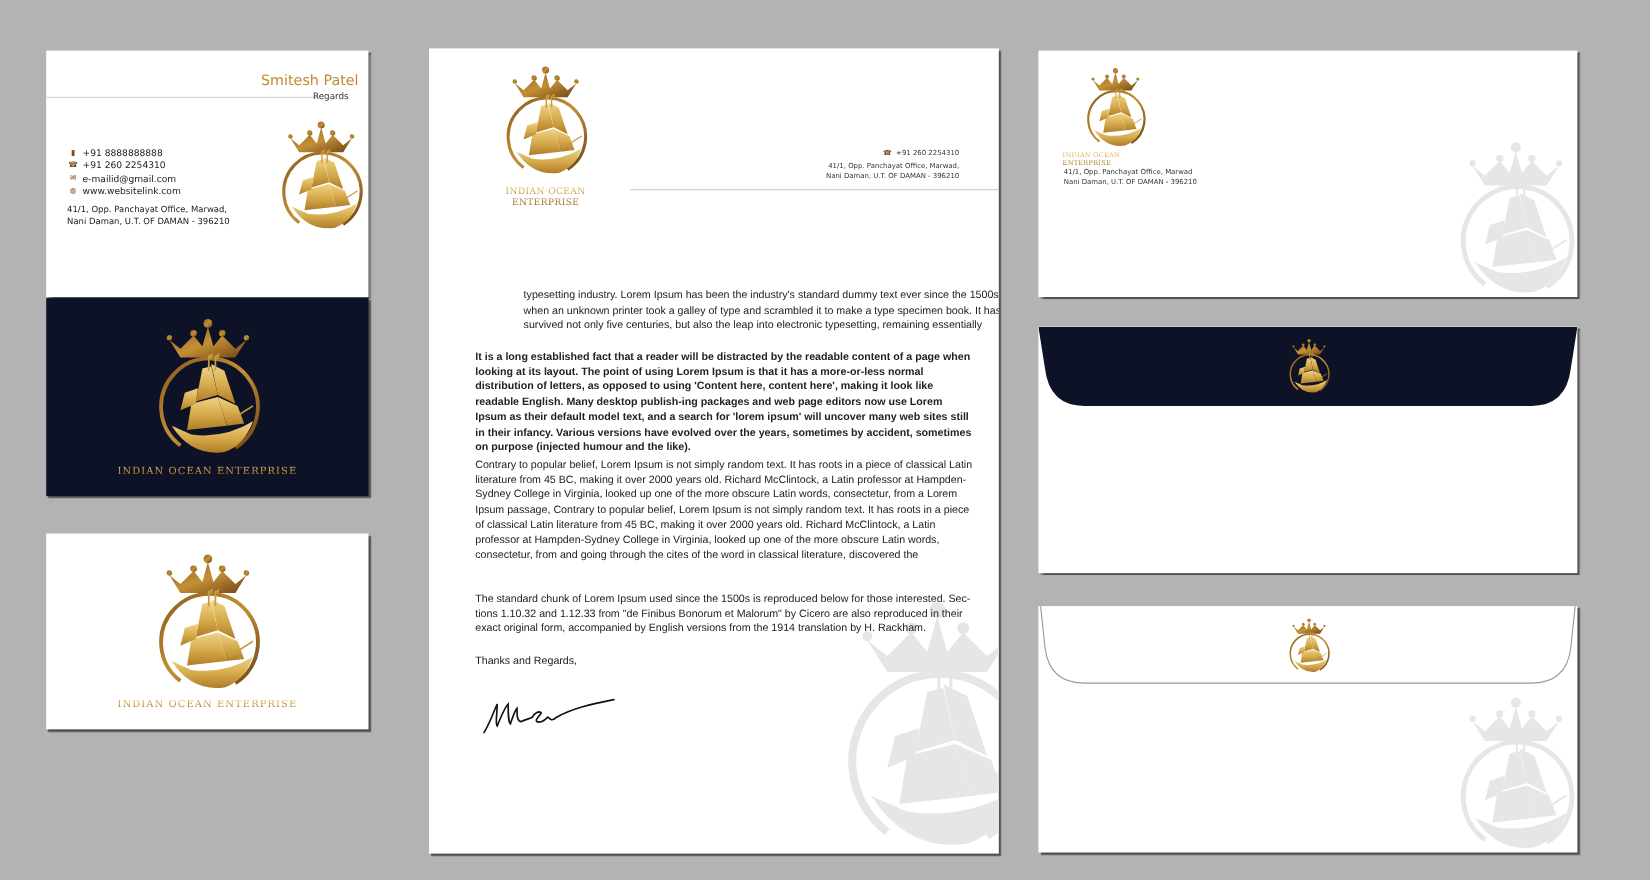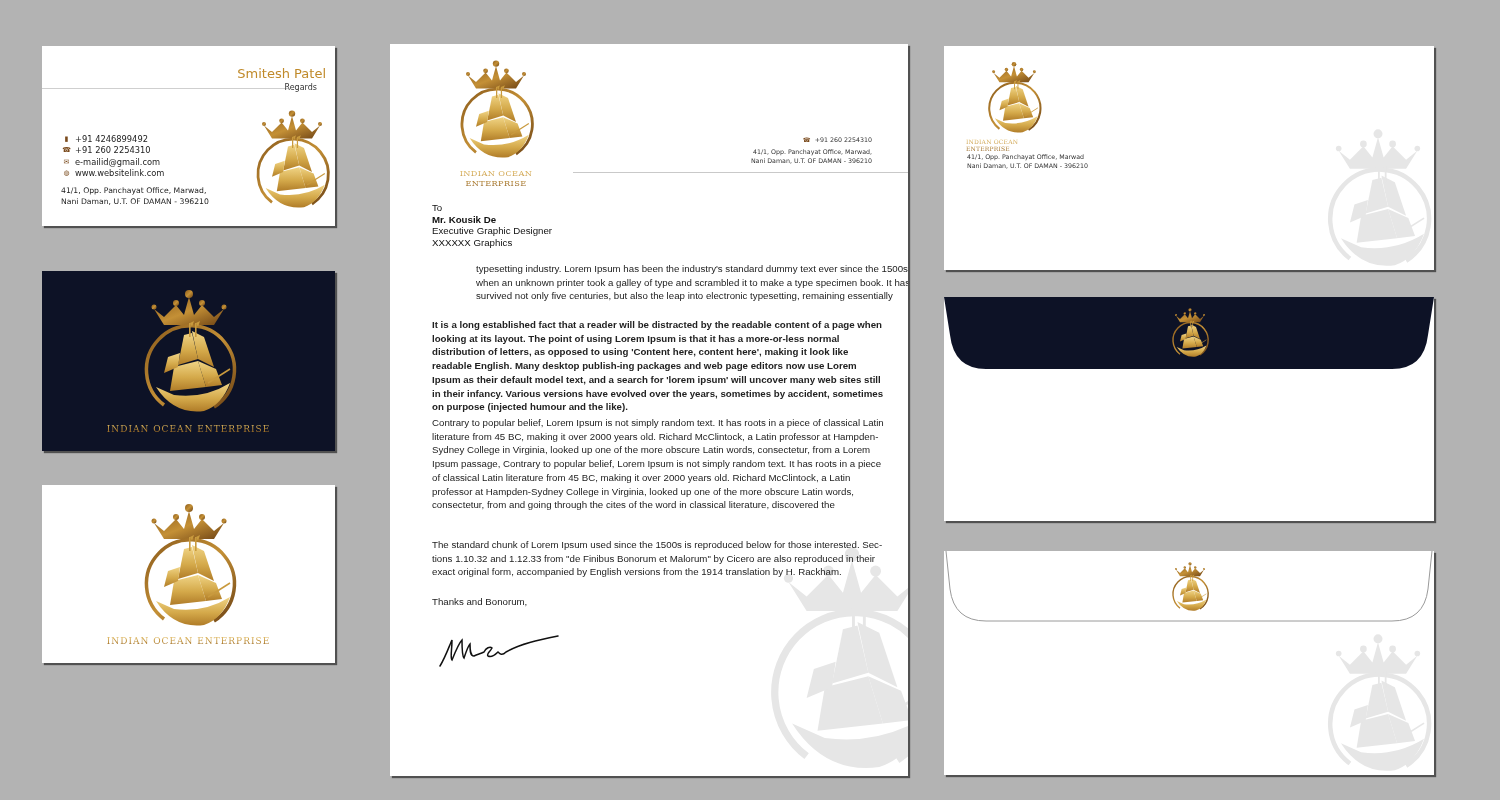--- a/index.html
+++ b/index.html
@@ -14,21 +14,21 @@
     background: #ffffff;
     box-shadow: 2px 2px 1px rgba(0,0,0,0.55);
     overflow: hidden;
   }
   .dark { background: #0d1226; }
 
   
   .logo svg { display: block; }
 
   
-  #card-front { left: 42px; top: 46px; width: 293px; height: 180px; }
+  #card-front { left: 42px; top: 46px; width: 293px; height: 224px; }
   #card-front .name {
     position: absolute; right: 9px; top: 20px;
     color: #c08a2a; font-size: 13px; font-family: "DejaVu Sans", sans-serif;
   }
   #card-front .rule {
     position: absolute; left: 0; top: 42px; width: 246px; height: 1px; background: #cfcfcf;
   }
   #card-front .title {
     position: absolute; right: 18px; top: 37px; font-size: 8px; color: #333;
     font-family: "DejaVu Sans", sans-serif;
@@ -174,21 +174,21 @@
   </defs>
 </svg>
 
 <div class="panel" id="card-front">
   <div class="name">Smitesh Patel</div>
   <div class="rule"></div>
   <div class="title">Regards</div>
   <div class="contacts">
     <div class="contact-row">
       <span class="ico">▮</span>
-      <span>+91 4246899492</span>
+      <span>+91 8888888888</span>
     </div>
     <div class="contact-row">
       <span class="ico">☎</span>
       <span>+91 260 2254310</span>
     </div>
     <div class="contact-row">
       <span class="ico">✉</span>
       <span>e-mailid@gmail.com</span>
     </div>
     <div class="contact-row">
@@ -240,32 +240,26 @@
   <div class="hdr-contact">
     <div class="phone-row">
       <span class="phone-ico">☎</span>
       <span>+91 260 2254310</span>
     </div>
     <div>41/1, Opp. Panchayat Office, Marwad,</div>
     <div>Nani Daman, U.T. OF DAMAN - 396210</div>
   </div>
   <div class="hdr-rule"></div>
 
-  <div class="to-block">
-    <div>To</div>
-    <div class="bold">Mr. Kousik De</div>
-    <div>Executive Graphic Designer</div>
-    <div>XXXXXX Graphics</div>
-  </div>
 
   <p class="para p1"> typesetting industry. Lorem Ipsum has been the industry's standard dummy text ever since the 1500s, when an unknown printer took a galley of type and scrambled it to make a type specimen book. It has survived not only five centuries, but also the leap into electronic typesetting, remaining essentially</p>
   <p class="para p2">It is a long established fact that a reader will be distracted by the readable content of a page when looking at its layout. The point of using Lorem Ipsum is that it has a more-or-less normal distribution of letters, as opposed to using 'Content here, content here', making it look like readable English. Many desktop publish-ing packages and web page editors now use Lorem Ipsum as their default model text, and a search for 'lorem ipsum' will uncover many web sites still in their infancy. Various versions have evolved over the years, sometimes by accident, sometimes on purpose (injected humour and the like).</p>
   <p class="para p3">Contrary to popular belief, Lorem Ipsum is not simply random text. It has roots in a piece of classical Latin literature from 45 BC, making it over 2000 years old. Richard McClintock, a Latin professor at Hampden-Sydney College in Virginia, looked up one of the more obscure Latin words, consectetur, from a Lorem Ipsum passage, Contrary to popular belief, Lorem Ipsum is not simply random text. It has roots in a piece of classical Latin literature from 45 BC, making it over 2000 years old. Richard McClintock, a Latin professor at Hampden-Sydney College in Virginia, looked up one of the more obscure Latin words, consectetur, from and going through the cites of the word in classical literature, discovered the</p>
   <p class="para p4">The standard chunk of Lorem Ipsum used since the 1500s is reproduced below for those interested. Sec-tions 1.10.32 and 1.12.33 from "de Finibus Bonorum et Malorum" by Cicero are also reproduced in their exact original form, accompanied by English versions from the 1914 translation by H. Rackham.</p>
-  <div class="closing">Thanks and Bonorum,</div>
+  <div class="closing">Thanks and Regards,</div>
   <div class="signature">
     <svg width="122" height="40" viewBox="0 0 122 40">
       <path d="M2 34 C8 24 12 12 14 8 C14 18 12 26 14 28 C18 18 22 10 24 8 C24 18 24 24 26 26 C28 20 30 14 32 12 C32 18 32 24 36 24 C40 22 42 22 46 20 C48 16 52 14 54 16 C52 20 48 22 50 24 C54 26 58 22 60 20 C62 22 64 24 68 20 C82 12 100 8 120 4" fill="none" stroke="#111" stroke-width="1.5" stroke-linecap="round"></path>
     </svg>
   </div>
 </div>
 
 <div class="panel" id="env-front">
   <div class="watermark">
     <svg width="124" height="146">

